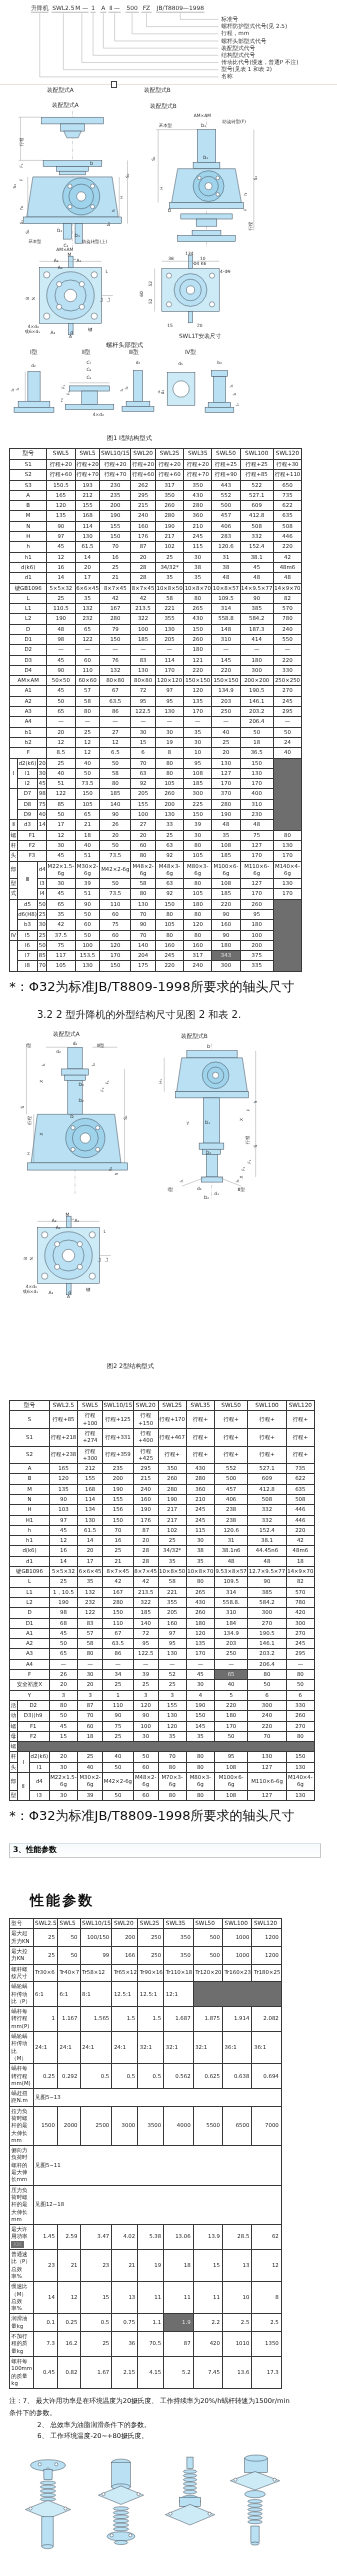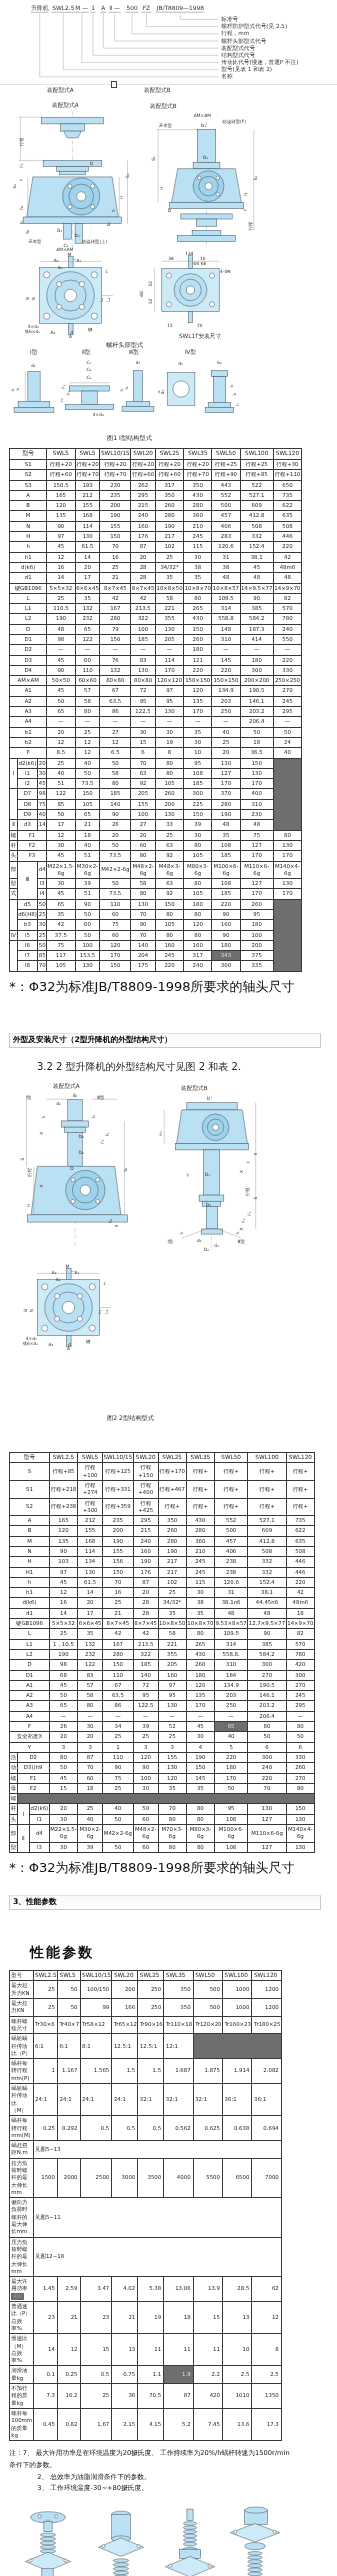--- a/index.html
+++ b/index.html
@@ -921,21 +921,20 @@
             <td>240</td>
             <td>300</td>
             <td>335</td>
           </tr>
         </tbody>
       </table>
     </div>
 
   <div class="fnote">*：Φ32为标准JB/T8809-1998所要求的轴头尺寸</div>
 
-  <div class="secbar">外型及安装尺寸（2型升降机的外型结构尺寸）</div>
   <div class="p32">3.2  2 型升降机的外型结构尺寸见图 2 和表 2.</div>
 
   <div class="figblock" id="fig2">
     <span class="flab" style="left:53px;top:1px">装配型式A</span>
     <span class="flab" style="left:181px;top:3.1px">装配型式B</span>
     <svg style="left:14.4px;top:9.3px" width="122" height="161" viewBox="0 0 236 312">
         <line x1="118" y1="4" x2="118" y2="300" stroke="#9aa0a6" stroke-width="0.8" stroke-dasharray="7 3 1.5 3"></line>
         <rect x="104" y="16" width="28" height="42" fill="#b9e0f3" stroke="#46525e" stroke-width="1"></rect>
         <rect x="92" y="58" width="52" height="12" fill="#b9e0f3" stroke="#46525e" stroke-width="1"></rect>
         <rect x="98" y="70" width="40" height="10" fill="#b9e0f3" stroke="#46525e" stroke-width="1"></rect>
@@ -1716,21 +1715,21 @@
             <td class="ar">17.3</td>
           </tr>
         </tbody>
       </table>
     </div>
 
   <div class="notes">
     <div>注：7、 最大许用功率是在环境温度为20摄氏度、 工作持续率为20%/h蜗杆转速为1500r/min</div>
     <div>条件下的参数。</div>
     <div class="ind">2、 总效率为油脂润滑条件下的参数。</div>
-    <div class="ind">3、 工作环境温度-30~+80摄氏度。</div>
+    <div class="ind">6、 工作环境温度-20~+80摄氏度。</div>
   </div>
 
   <div class="figblock" id="figiso">
     <svg style="left:18.5px;top:0" width="58" height="106" viewBox="0 0 112 206">
         <ellipse cx="56" cy="22" rx="34" ry="11" fill="#b9e0f3" stroke="#46525e" stroke-width="1"></ellipse>
         <circle cx="40" cy="20" r="3" fill="#fff" stroke="#46525e" stroke-width="1"></circle>
         <circle cx="72" cy="20" r="3" fill="#fff" stroke="#46525e" stroke-width="1"></circle>
         <circle cx="56" cy="30" r="3" fill="#fff" stroke="#46525e" stroke-width="1"></circle>
         <rect x="48" y="30" width="16" height="20" fill="#b9e0f3" stroke="#46525e" stroke-width="1"></rect>
         <ellipse cx="56" cy="56" rx="15" ry="3.5" fill="#b9e0f3" stroke="#46525e" stroke-width="1"></ellipse>

